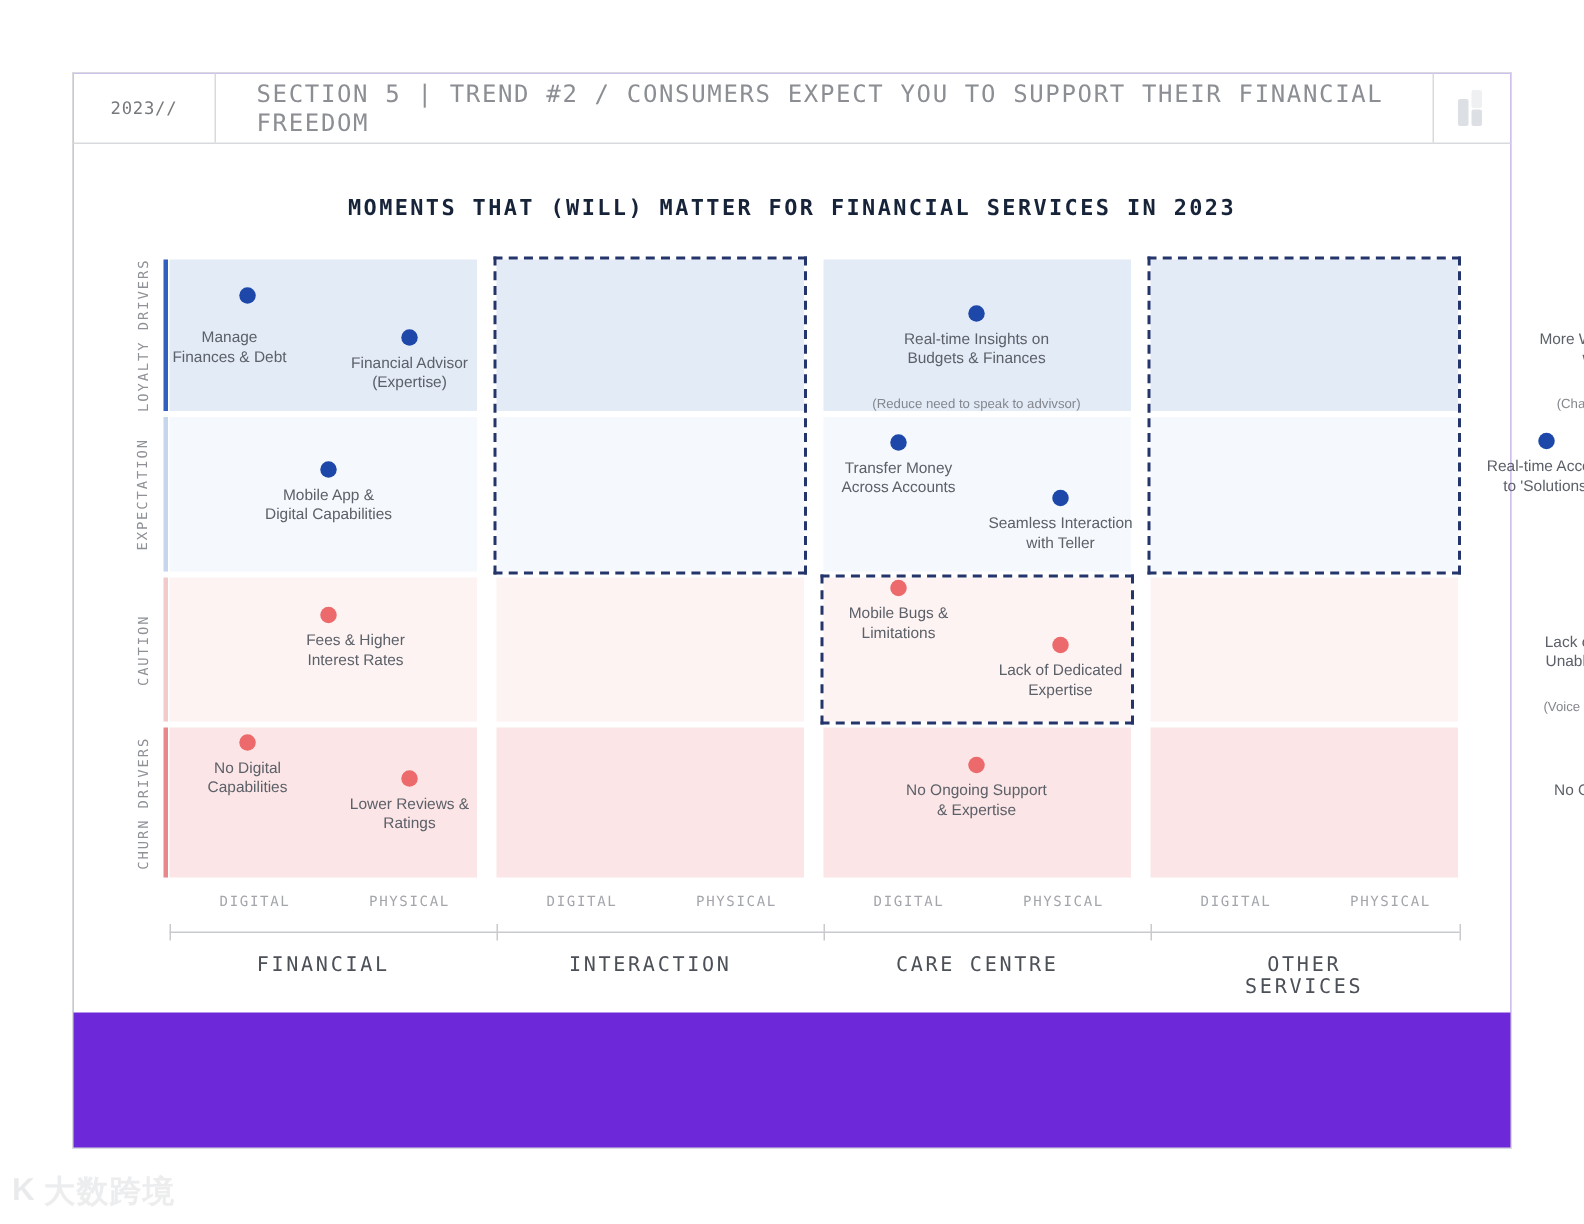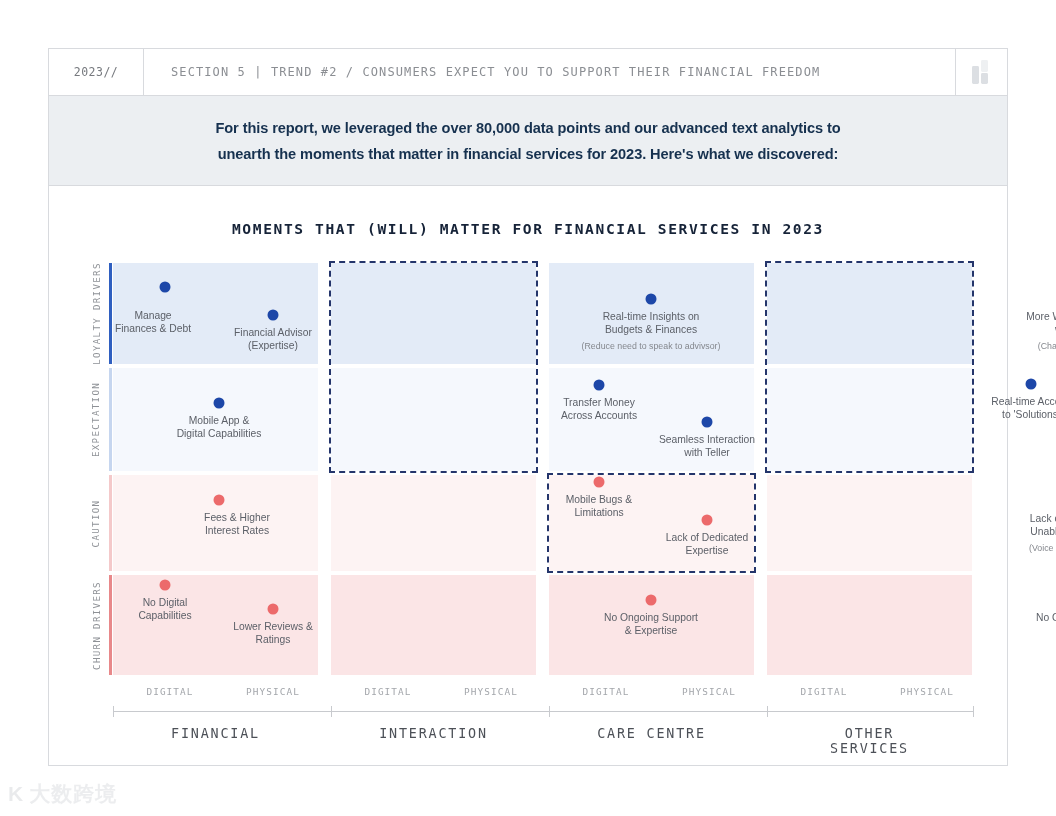--- a/index.html
+++ b/index.html
@@ -41,21 +41,21 @@
     letter-spacing: 0.5px;
     color: #76797e;
     border-right: 1px solid #d8dade;
     box-sizing: border-box;
   }
   .hdr-section {
     flex: 1;
     display: flex; align-items: center;
     padding-left: 27px;
     font-family: "DejaVu Sans Mono", monospace;
-    font-size: 12px;
+    font-size: 16px;
     letter-spacing: 1.1px;
     color: #8b8e93;
     box-sizing: border-box;
   }
   .hdr-logo {
     width: 52px;
     display: flex; align-items: center; justify-content: center;
     border-left: 1px solid #d8dade;
     box-sizing: border-box;
   }
@@ -160,21 +160,21 @@
     line-height: 12.5px;
     white-space: nowrap;
   }
   .ptlabel .main {
     font-size: 10.3px;
   }
   .ptlabel .sub {
     font-size: 8.8px;
     color: #84878d;
     display: block;
-    margin-top: 4px;
+    margin-top: 17px;
   }
 
   
   .dashbox {
     position: absolute;
     border: 2px dashed #24356b;
     box-sizing: border-box;
     pointer-events: none;
   }
 
@@ -257,24 +257,20 @@
       <div class="hdr-section">SECTION 5 | TREND #2 / CONSUMERS EXPECT YOU TO SUPPORT THEIR FINANCIAL FREEDOM</div>
       <div class="hdr-logo">
         <svg class="logo-glyph" width="20" height="24" viewBox="0 0 20 24">
           <rect x="0" y="6" width="7" height="18" rx="1.4" fill="#dcdfe3"></rect>
           <rect x="9" y="0" width="7" height="12" rx="1.4" fill="#eef0f2"></rect>
           <rect x="9" y="13" width="7" height="11" rx="1.4" fill="#dcdfe3"></rect>
         </svg>
       </div>
     </div>
 
-    <div class="banner">
-      <div class="banner-line">For this report, we leveraged the over 80,000 data points and our advanced text analytics to</div>
-      <div class="banner-line">unearth the moments that matter in financial services for 2023. Here's what we discovered:</div>
-    </div>
 
     <div class="body-area">
 
       <div class="chart-title">MOMENTS THAT (WILL) MATTER FOR FINANCIAL SERVICES IN 2023</div>
 
       <div class="chart-wm">1688</div>
 
       <div class="matrix">
 
         <div class="yrail" id="yrail">

